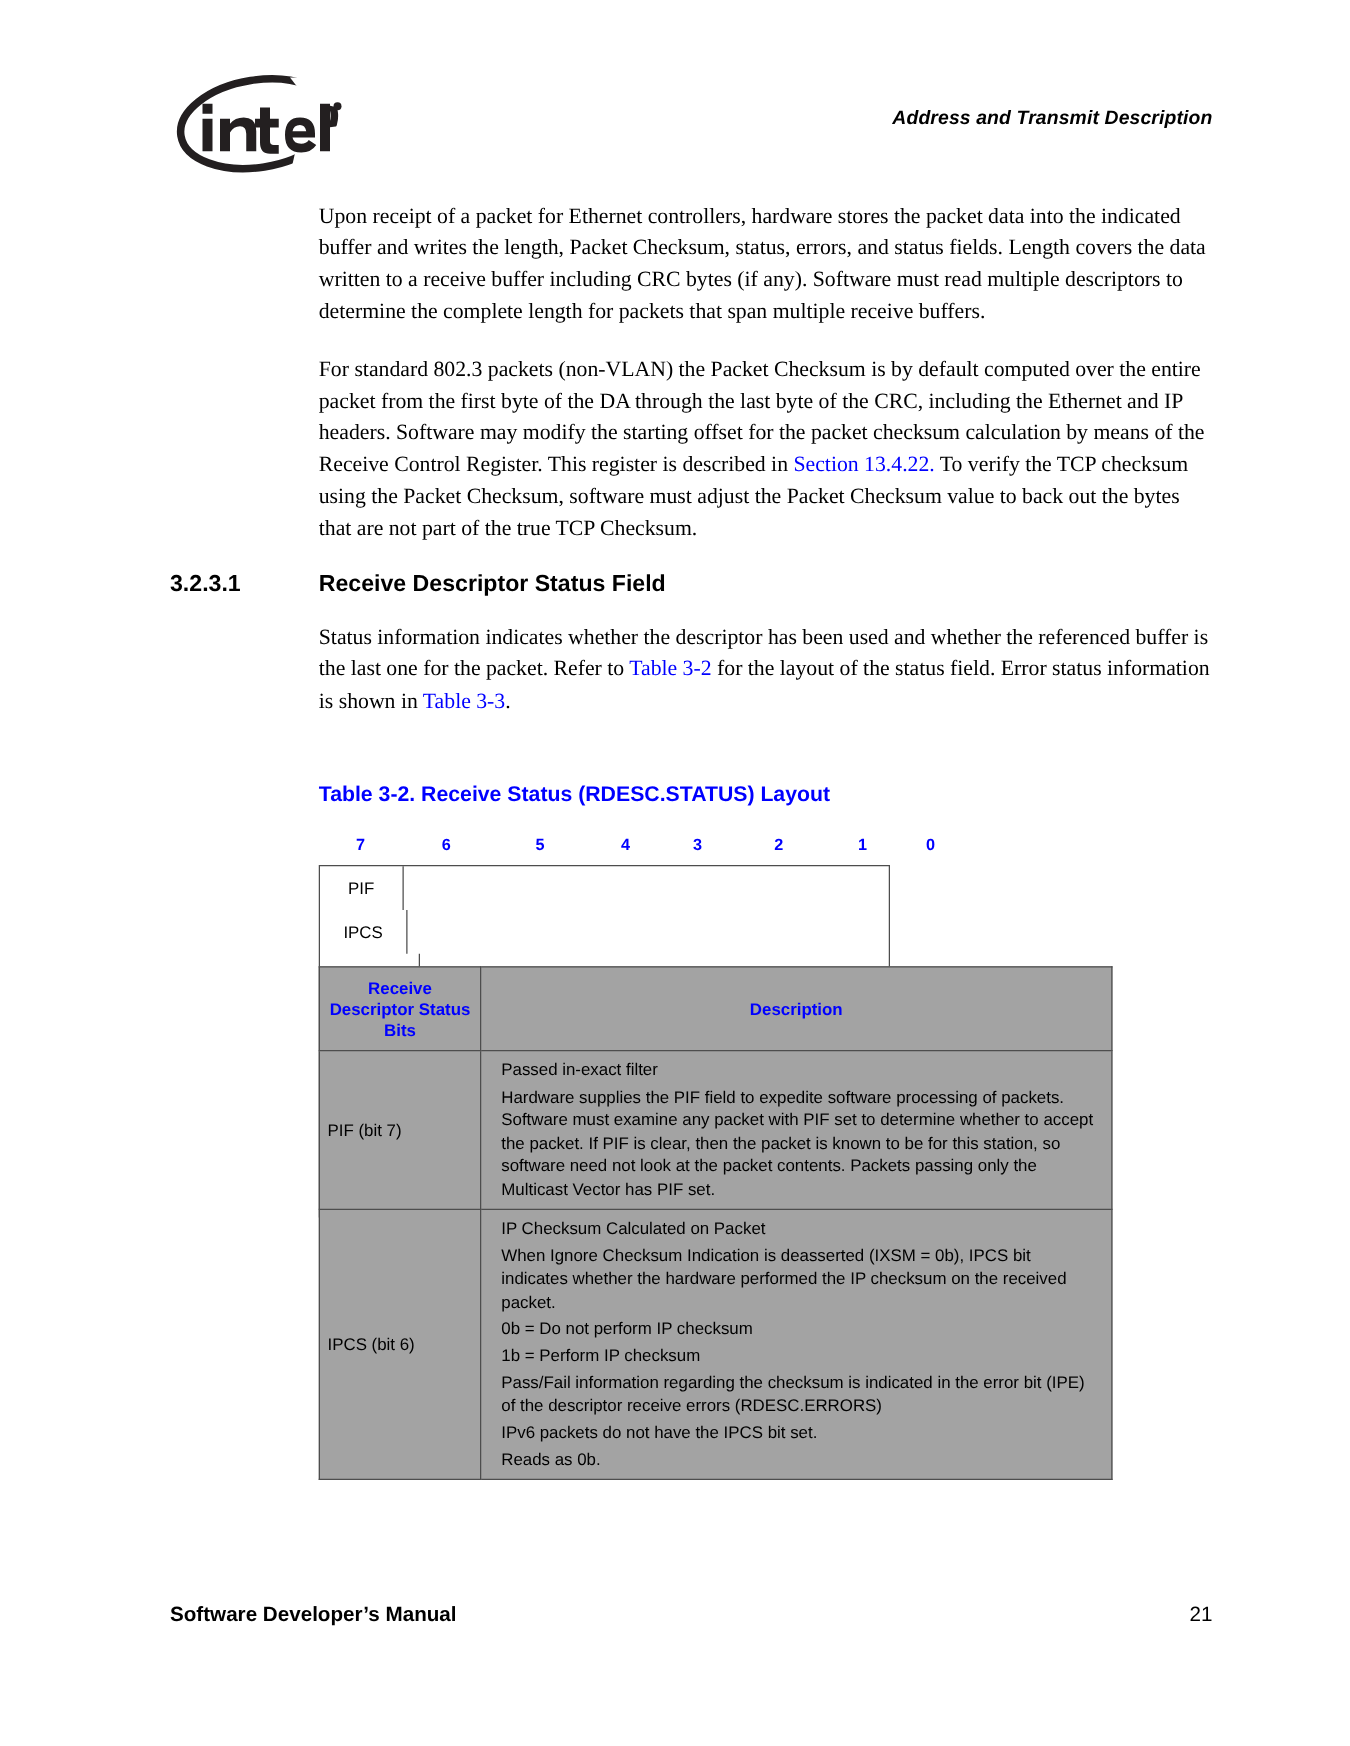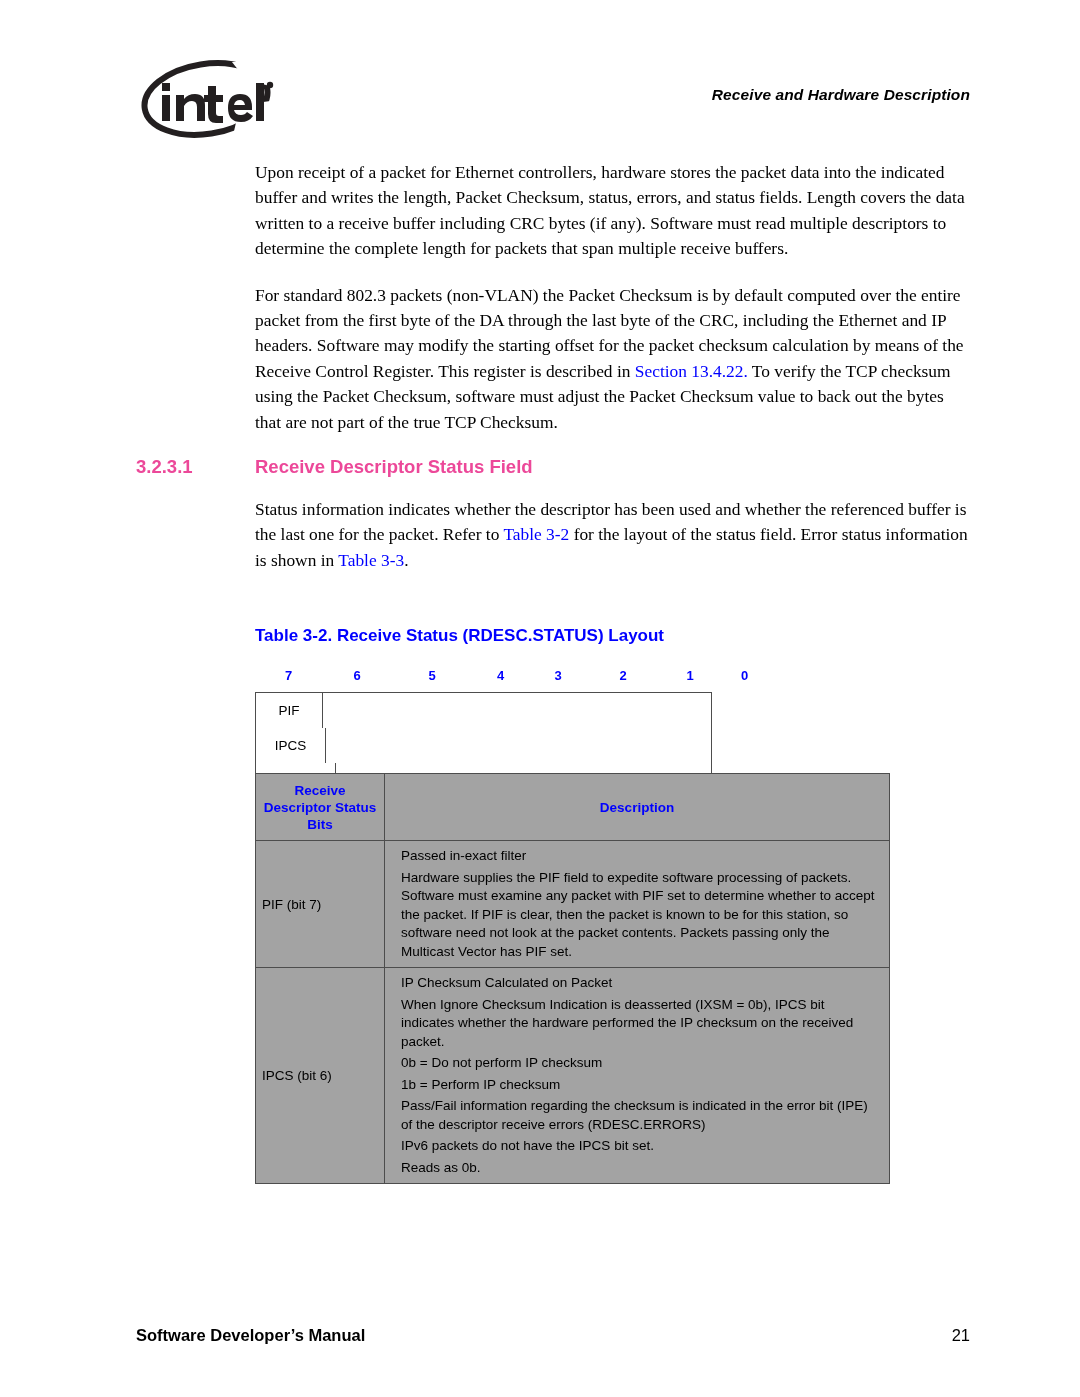--- a/index.html
+++ b/index.html
@@ -67,21 +67,21 @@
 
   
   .section-heading {
     position: absolute;
     left: 136px;
     top: 456px;
     width: 840px;
     font-family: "Liberation Sans", sans-serif;
     font-weight: bold;
     font-size: 18.5px;
-    color: #ec4899;
+    color: #000000;
     white-space: nowrap;
   }
   .section-heading .sec-num {
     display: inline-block;
     width: 119px;
   }
 
   
   .table-caption {
     position: absolute;
@@ -194,21 +194,20 @@
   
   .page-footer {
     position: absolute;
     left: 136px;
     top: 1283px;
     width: 834px;
     display: flex;
     justify-content: space-between;
     align-items: baseline;
     font-family: "Liberation Sans", sans-serif;
-    margin-top: 43px;
   }
   .footer-left {
     font-weight: bold;
     font-size: 16.5px;
     color: #000000;
   }
   .footer-right {
     font-weight: normal;
     font-size: 16.5px;
     color: #000000;
@@ -238,21 +237,21 @@
 
         <path d="M104 36 q12 0 12 13 v3 H98 q1 5 7 5 q4 0 6 -3 l6 4 q-4 6 -12 6 q-13 0 -13 -14 q0 -14 12 -14 Z
                  M98 47 h11 q-1 -5 -5 -5 q-5 0 -6 5 Z"></path>
 
         <rect x="120" y="25" width="8" height="38"></rect>
       </g>
 
       <circle cx="134" cy="27" r="3.2" fill="#231f20"></circle>
     </svg>
   </div>
-  <div class="header-title">Receive and Hardware Description</div>
+  <div class="header-title">Address and Transmit Description</div>
 </div>
 
 <div class="content">
 
 
   <p class="body-text">Upon receipt of a packet for Ethernet controllers, hardware stores the packet data into the indicated buffer and writes the length, Packet Checksum, status, errors, and status fields. Length covers the data written to a receive buffer including CRC bytes (if any). Software must read multiple descriptors to determine the complete length for packets that span multiple receive buffers.</p>
 
   <p class="body-text">
     <span>For standard 802.3 packets (non-VLAN) the Packet Checksum is by default computed over the entire packet from the first byte of the DA through the last byte of the CRC, including the Ethernet and IP headers. Software may modify the starting offset for the packet checksum calculation by means of the Receive Control Register. This register is described in </span><a class="xref" href="#">Section 13.4.22.</a><span> To verify the TCP checksum using the Packet Checksum, software must adjust the Packet Checksum value to back out the bytes that are not part of the true TCP Checksum.</span>
   </p>

